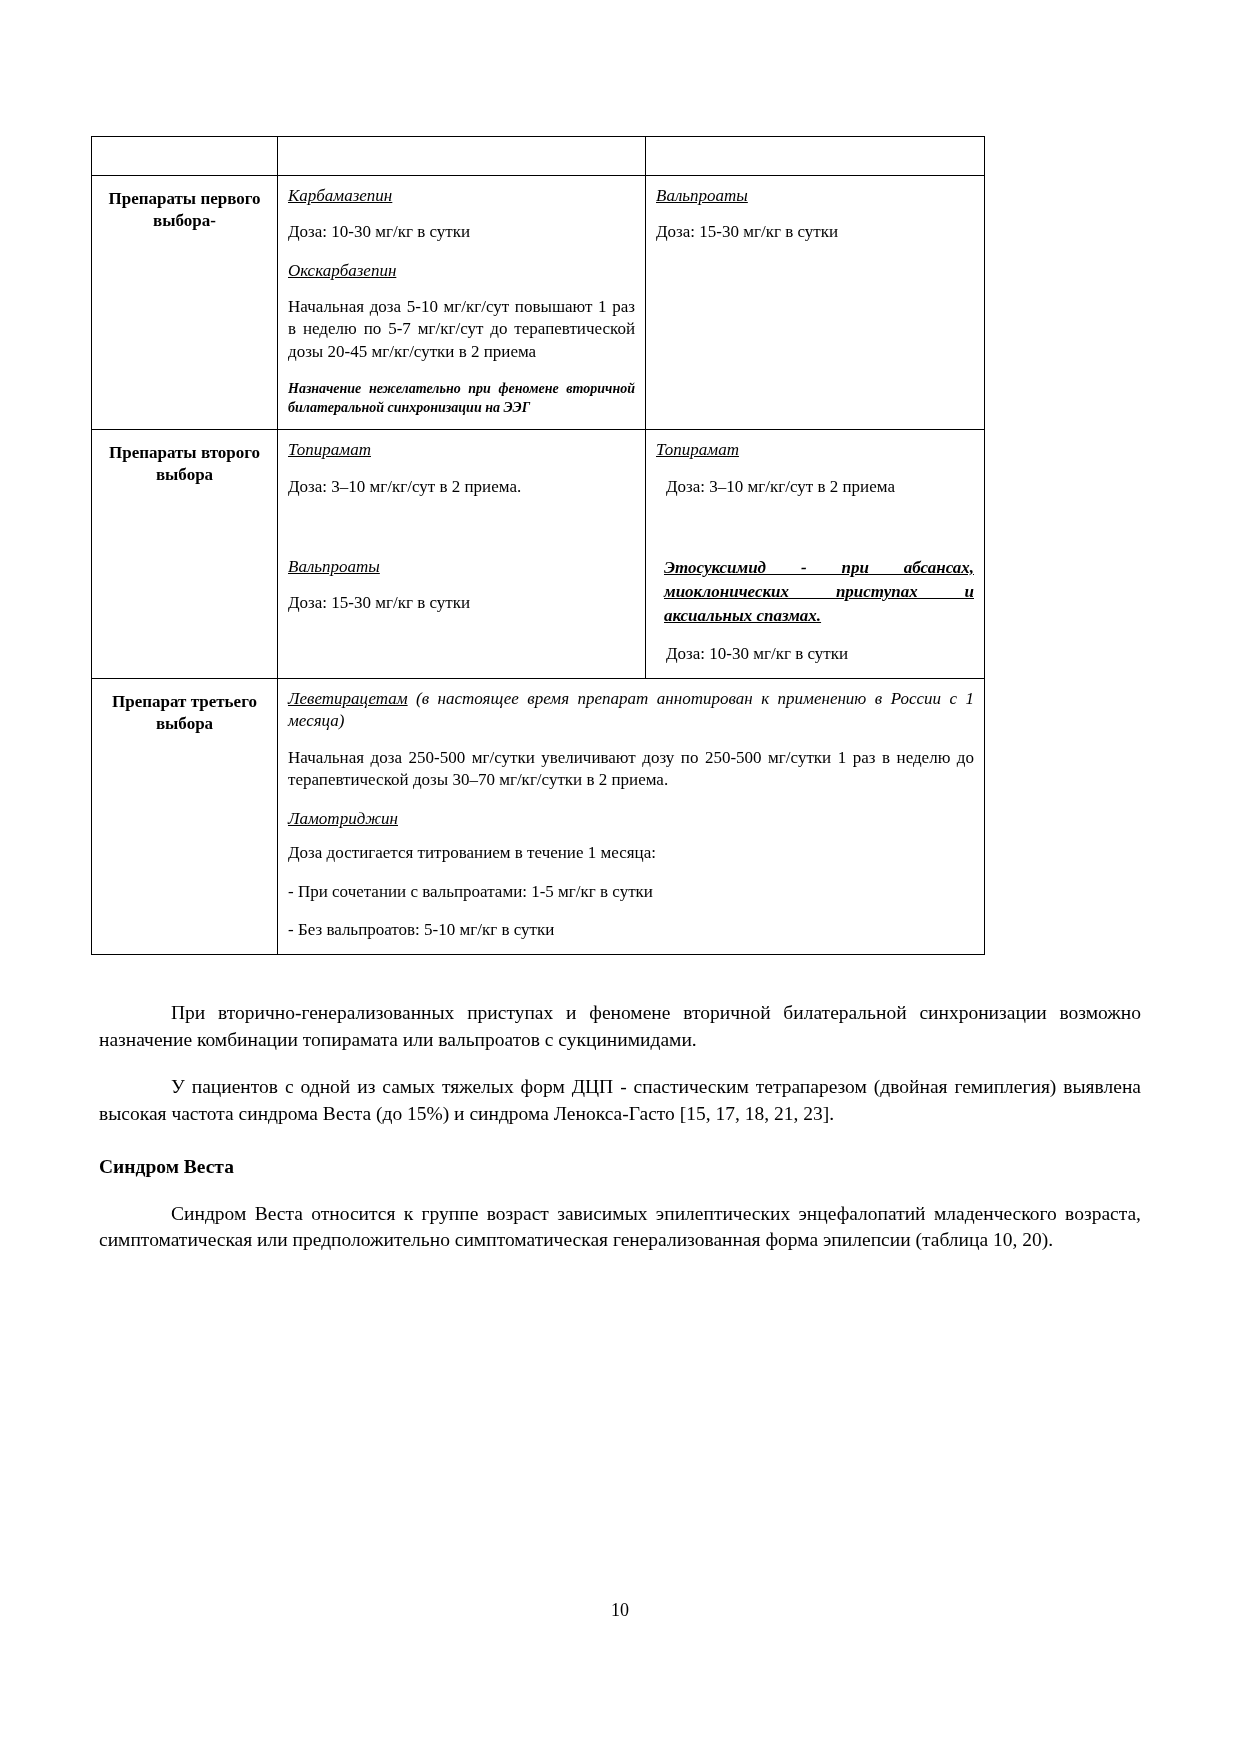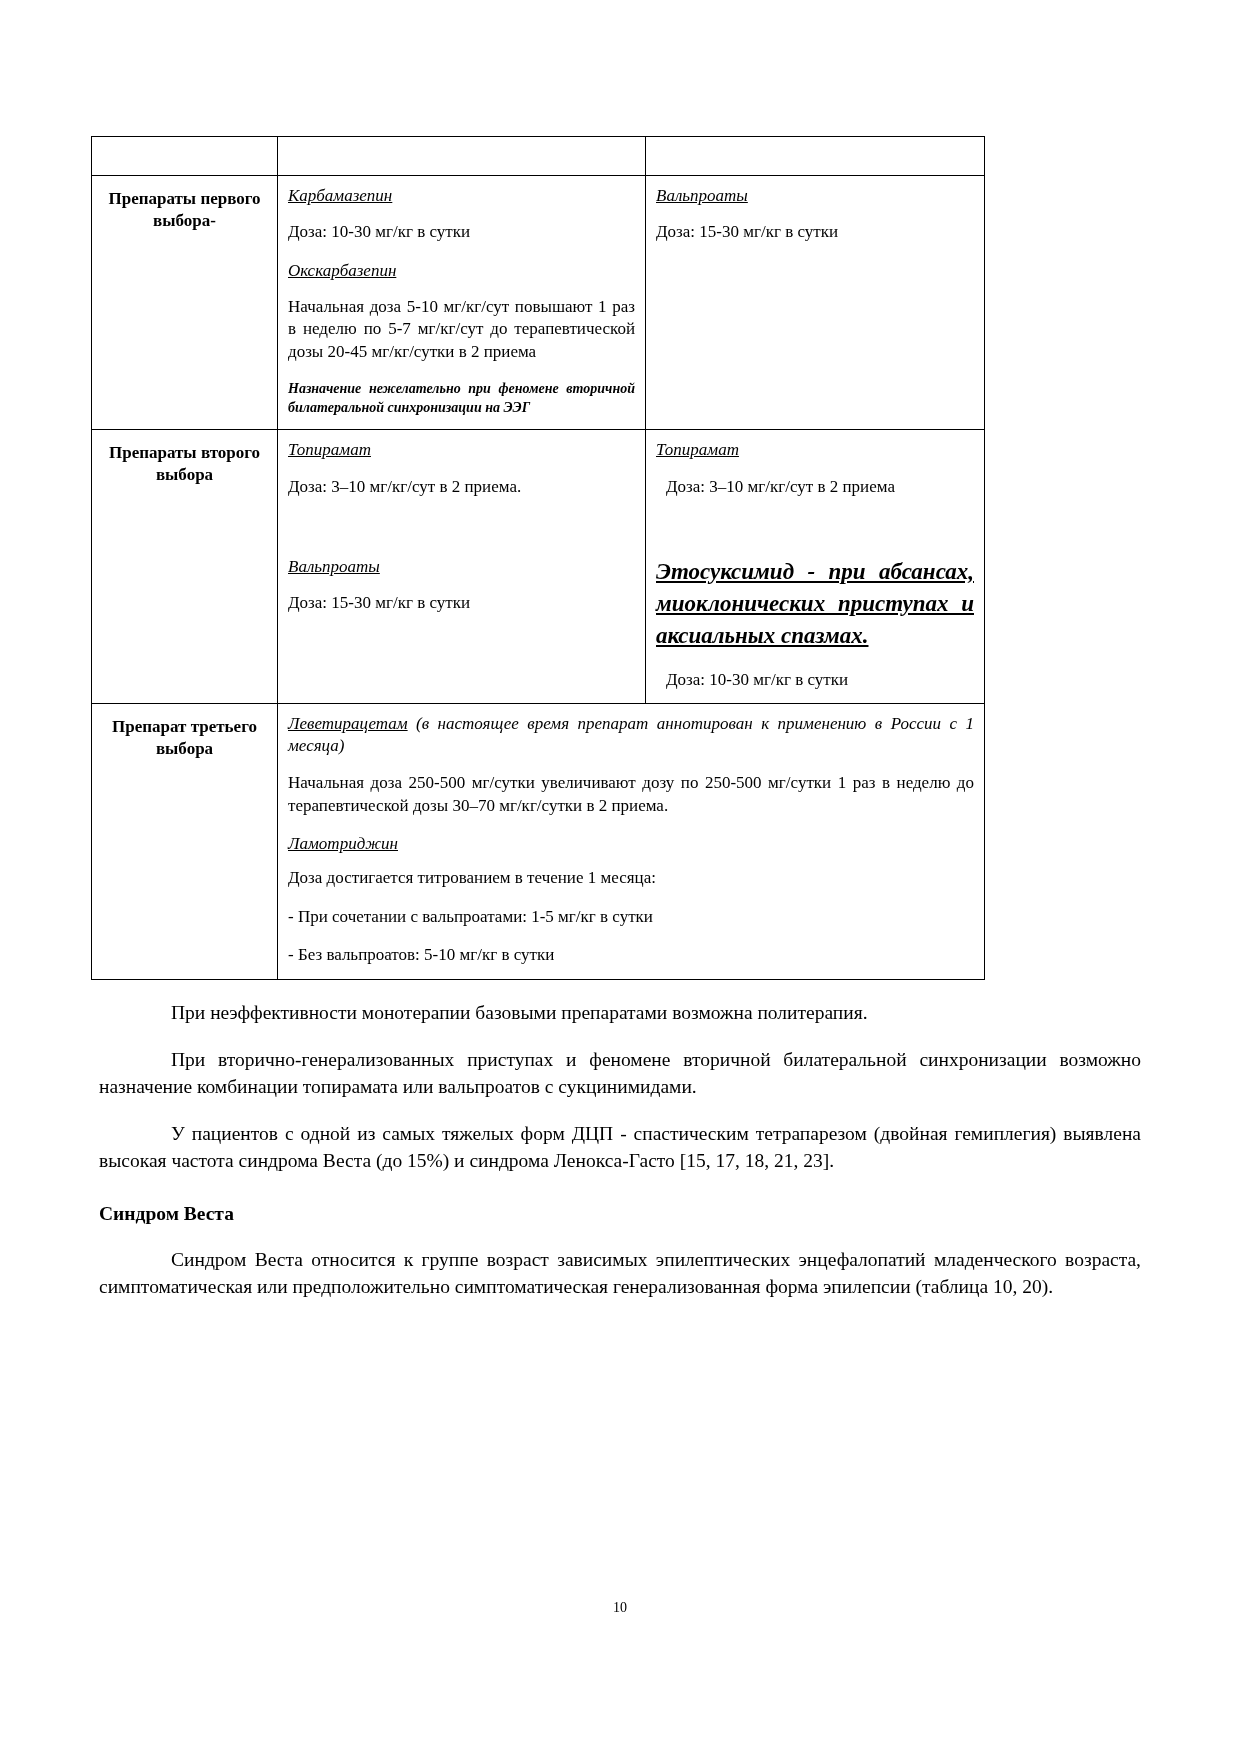--- a/index.html
+++ b/index.html
@@ -90,24 +90,24 @@
     font-size: 14px;
     line-height: 1.34;
     text-align: justify;
     margin: 0;
   }
 
   .emph-underline {
     font-style: italic;
     font-weight: bold;
     text-decoration: underline;
-    font-size: 23px;
+    font-size: 17px;
     line-height: 1.4;
     text-align: justify;
-    margin: 0 0 16px 0;
+    margin: 0 0 16px 8px;
   }
 
   .lead-italic {
     font-style: italic;
     font-size: 17px;
     line-height: 1.32;
     text-align: justify;
     margin: 0 0 14px 0;
   }
   .lead-italic .und {
@@ -137,21 +137,21 @@
     margin: 26px 0 20px 0;
     text-indent: 0;
   }
 
   .page-number {
     position: absolute;
     left: 0;
     top: 1600px;
     width: 1240px;
     text-align: center;
-    font-size: 14px;
+    font-size: 18px;
   }
 </style>
 </head>
 <body>
 
 <div class="page">
 
   <table class="drug-table">
     <colgroup>
       <col class="col-label">
@@ -224,21 +224,20 @@
             <p class="dose">- При сочетании с вальпроатами: 1-5 мг/кг в сутки</p>
             <p class="dose last">- Без вальпроатов: 5-10 мг/кг в сутки</p>
           </div>
         </td>
       </tr>
 
     </tbody>
   </table>
 
   <div class="body-text">
-    <p>При неэффективности монотерапии базовыми препаратами возможна политерапия.</p>
     <p>При вторично-генерализованных приступах и феномене вторичной билатеральной синхронизации возможно назначение комбинации топирамата или вальпроатов с сукцинимидами.</p>
     <p>У пациентов с одной из самых тяжелых форм ДЦП - спастическим тетрапарезом (двойная гемиплегия) выявлена высокая частота синдрома Веста (до 15%) и синдрома Ленокса-Гасто [15, 17, 18, 21, 23].</p>
     <h2>Синдром Веста</h2>
     <p>Синдром Веста относится к группе возраст зависимых эпилептических энцефалопатий младенческого возраста, симптоматическая или предположительно симптоматическая генерализованная форма эпилепсии (таблица 10, 20).</p>
   </div>
 
   <div class="page-number">10</div>
 
 </div>
 

